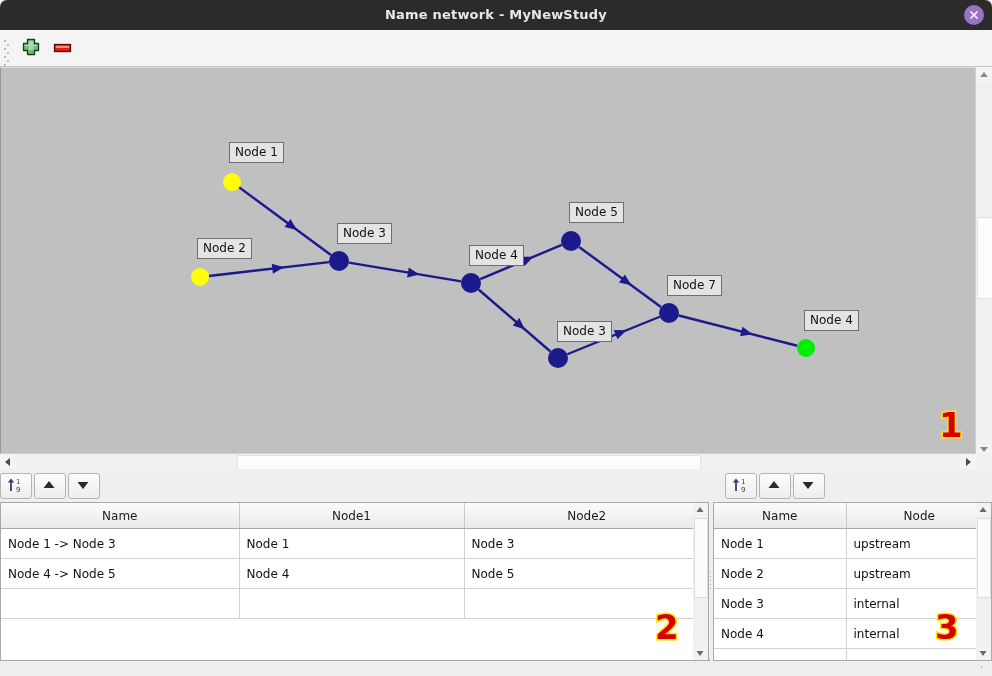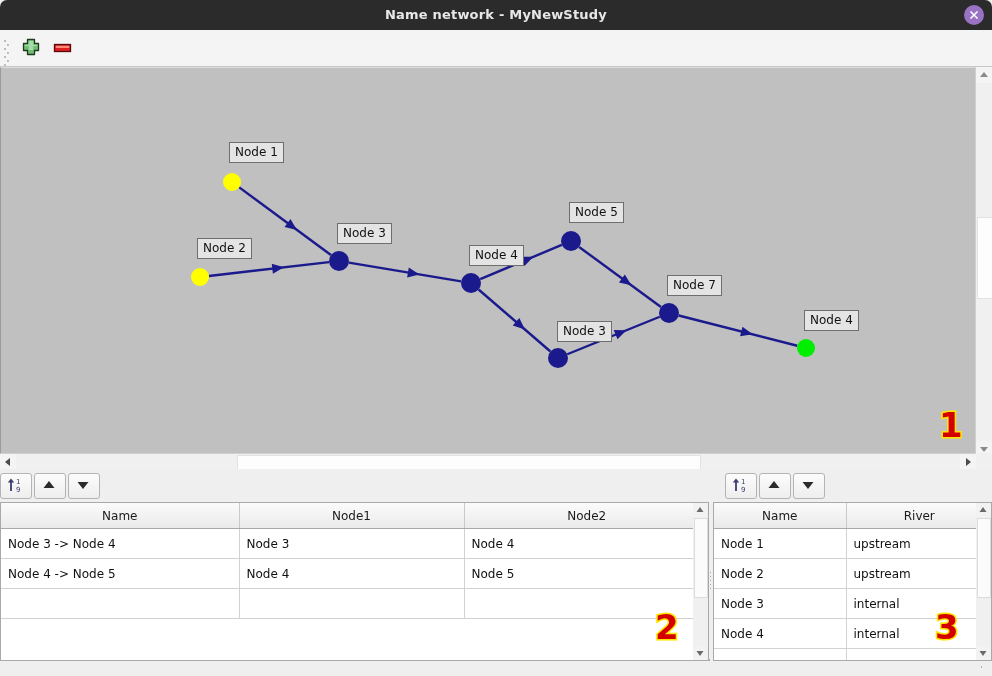--- a/index.html
+++ b/index.html
@@ -332,23 +332,23 @@
             </colgroup>
             <thead>
               <tr>
                 <th>Name</th>
                 <th>Node1</th>
                 <th>Node2</th>
               </tr>
             </thead>
             <tbody>
               <tr>
-                <td>Node 3 -&gt; Node 4</td>
+                <td>Node 1 -&gt; Node 3</td>
+                <td>Node 1</td>
                 <td>Node 3</td>
-                <td>Node 4</td>
               </tr>
               <tr>
                 <td>Node 4 -&gt; Node 5</td>
                 <td>Node 4</td>
                 <td>Node 5</td>
               </tr>
               <tr>
                 <td>&nbsp;</td>
                 <td>&nbsp;</td>
                 <td>&nbsp;</td>
@@ -409,21 +409,21 @@
 
       <div class="tablebox tbl-right">
         <table class="grid" id="node-grid">
             <colgroup>
               <col style="width: 132px;">
               <col style="width: 146px;">
             </colgroup>
             <thead>
               <tr>
                 <th>Name</th>
-                <th>River</th>
+                <th>Node</th>
               </tr>
             </thead>
             <tbody>
               <tr>
                 <td>Node 1</td>
                 <td>upstream</td>
               </tr>
               <tr>
                 <td>Node 2</td>
                 <td>upstream</td>

